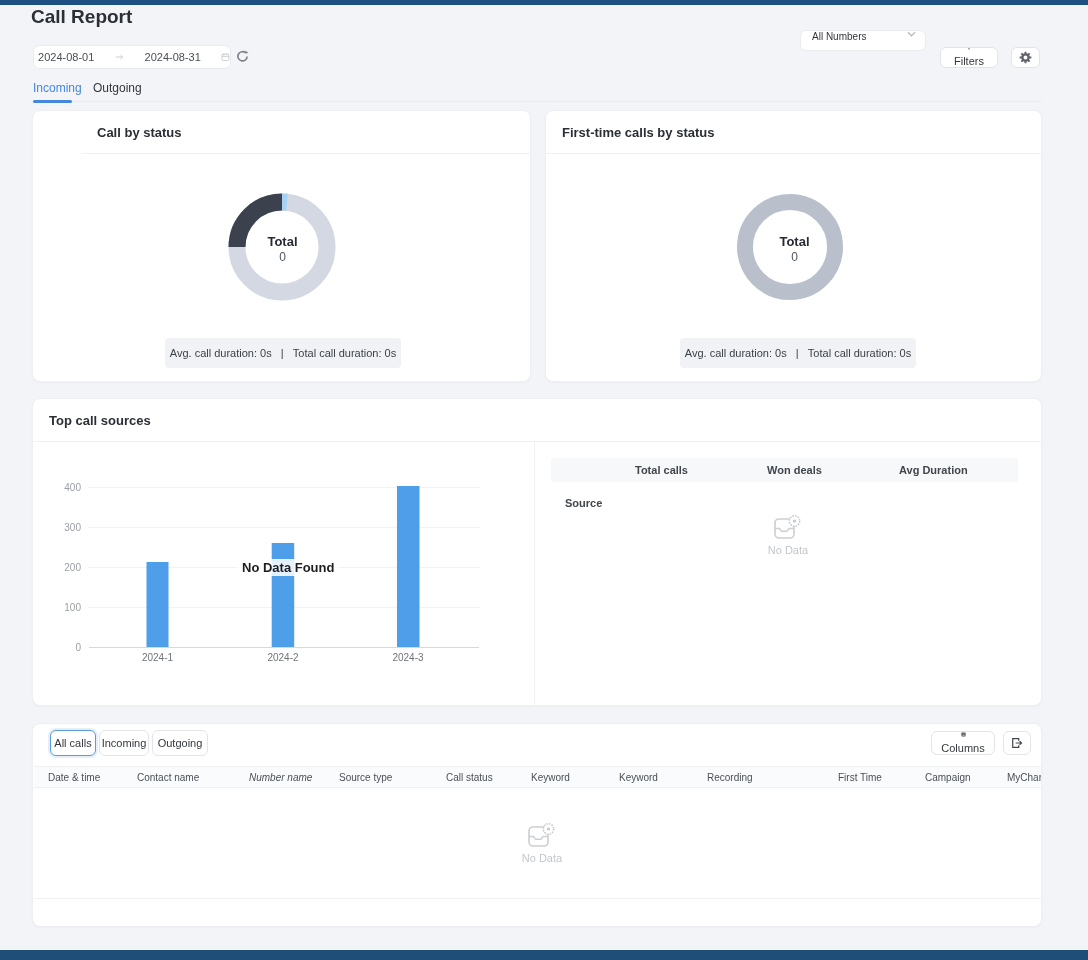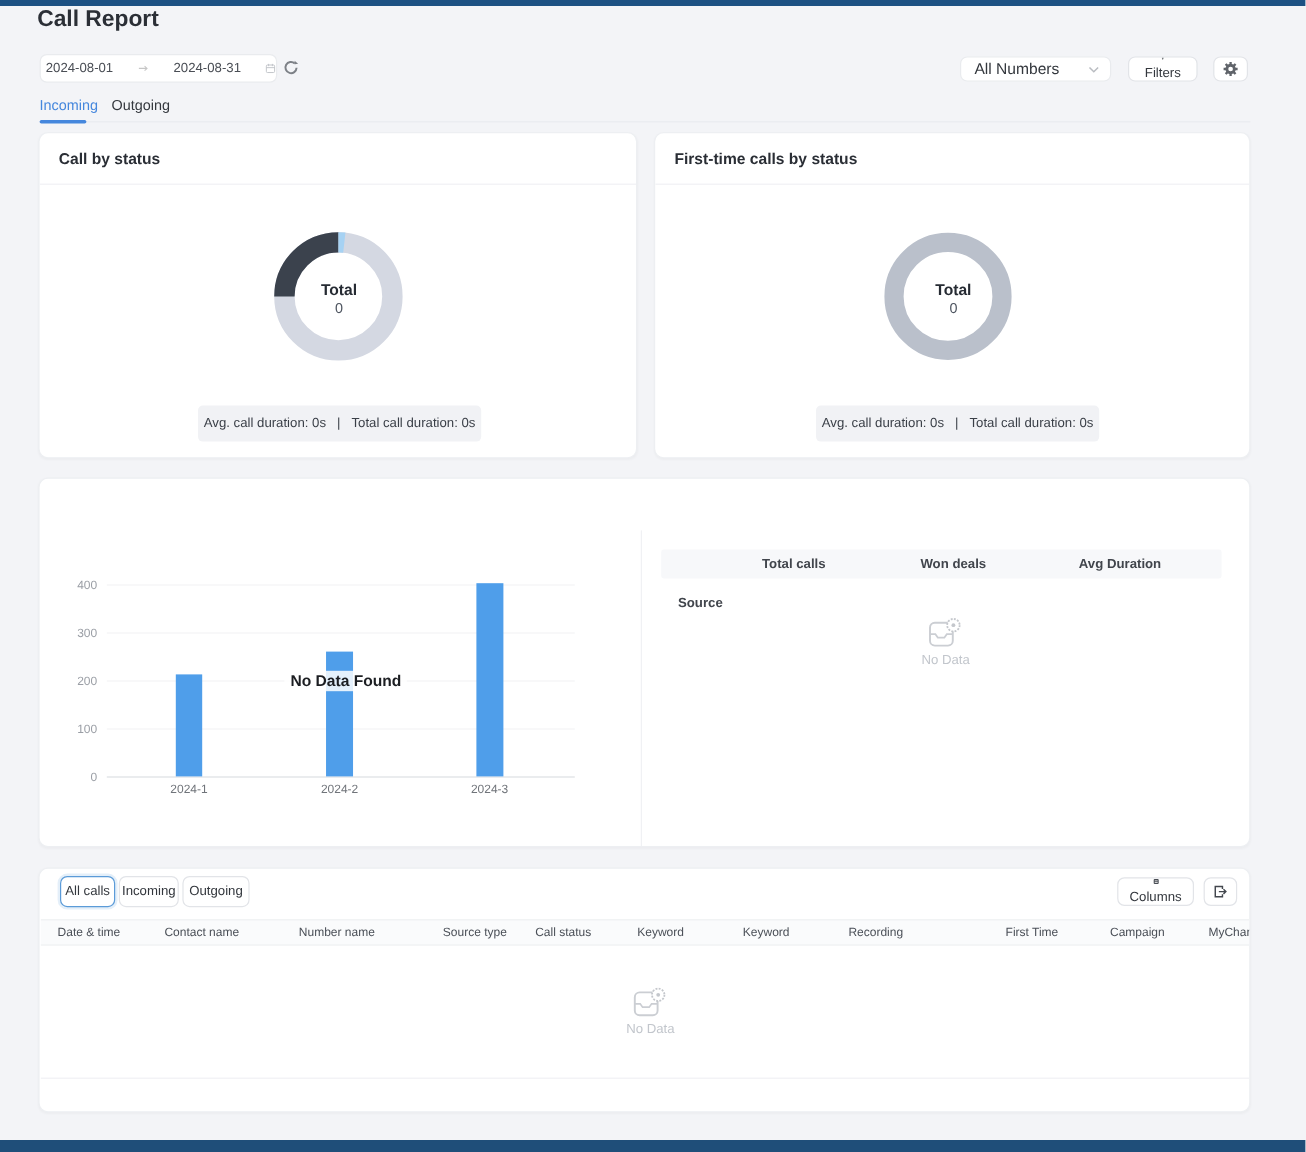--- a/index.html
+++ b/index.html
@@ -29,21 +29,21 @@
       <rect x="1.5" y="2.5" width="11" height="10" rx="1.5" fill="none" stroke="#c2c5ca" stroke-width="1.3"></rect>
       <path d="M4.5 1 V4 M9.5 1 V4 M1.5 6 H12.5" stroke="#c2c5ca" stroke-width="1.3" fill="none"></path>
     </svg>
   </div>
 
   <svg class="abs" style="left:236px;top:50px;" width="13" height="13" viewBox="0 0 14 14">
     <path d="M12 7 a5 5 0 1 1 -1.6 -3.9" fill="none" stroke="#7d8187" stroke-width="1.8"></path>
     <path d="M10.2 0.6 L10.4 3.8 L13.4 3.3 Z" fill="#7d8187"></path>
   </svg>
 
-  <div class="abs" style="left:800px;top:47px;width:126px;height:21px;background:#fff;border:1px solid #e9ebee;border-radius:6px;display:flex;align-items:center;font-size:13px;color:#33373d;">
+  <div class="abs" style="left:800px;top:30px;width:126px;height:21px;background:#fff;border:1px solid #e9ebee;border-radius:6px;display:flex;font-size:10px;color:#33373d;">
     <div style="padding-left:11px;flex:1;">All Numbers</div>
     <svg width="9" height="6" viewBox="0 0 10 6" style="margin-right:9px;">
       <path d="M1 1 L5 5 L9 1" fill="none" stroke="#b9bcc1" stroke-width="1.4"></path>
     </svg>
   </div>
 
   <div class="btn abs" style="left:940px;top:47px;width:58px;height:21px;font-size:11px;gap:5px;">
     <svg width="10" height="10" viewBox="0 0 12 12">
       <path d="M1.2 1.2 H10.8 L7.1 5.8 V10.6 L4.9 9.2 V5.8 Z" fill="#4a4e55" stroke="#4a4e55" stroke-width="0.8" stroke-linejoin="round"></path>
     </svg>
@@ -55,21 +55,21 @@
       <path d="M6.82 2.83 L6.80 0.80 L9.20 0.80 L9.18 2.83 L10.82 3.51 L12.24 2.06 L13.94 3.76 L12.49 5.18 L13.17 6.82 L15.20 6.80 L15.20 9.20 L13.17 9.18 L12.49 10.82 L13.94 12.24 L12.24 13.94 L10.82 12.49 L9.18 13.17 L9.20 15.20 L6.80 15.20 L6.82 13.17 L5.18 12.49 L3.76 13.94 L2.06 12.24 L3.51 10.82 L2.83 9.18 L0.80 9.20 L0.80 6.80 L2.83 6.82 L3.51 5.18 L2.06 3.76 L3.76 2.06 L5.18 3.51 Z M8 5.6 A2.4 2.4 0 1 0 8 10.4 A2.4 2.4 0 1 0 8 5.6 Z" fill="#60646a" fill-rule="evenodd"></path>
     </svg>
   </div>
 
   <div class="abs" style="left:33px;top:81px;font-size:12px;color:#4587dd;">Incoming</div>
   <div class="abs" style="left:93px;top:81px;font-size:12px;color:#33373d;">Outgoing</div>
   <div class="abs" style="left:33px;top:101px;width:1009px;height:1px;background:#e9ebef;"></div>
   <div class="abs" style="left:33px;top:100px;width:39px;height:3px;background:#4587dd;border-radius:2px;"></div>
 
   <div class="card" style="left:32px;top:110px;width:499px;height:272px;">
-    <div class="card-hd" style="height:43px;">Call by status</div>
+    <div class="card-hd" style="height:43px;margin-left:48px;">Call by status</div>
     <svg class="abs" style="left:189px;top:76px;" width="120" height="120" viewBox="0 0 120 120">
       <circle cx="60" cy="60" r="45" fill="none" stroke="#d4d8e2" stroke-width="17"></circle>
       <circle cx="60" cy="60" r="45" fill="none" stroke="#3b424d" stroke-width="17" stroke-dasharray="70.69 212.06" transform="rotate(180 60 60)"></circle>
       <circle cx="60" cy="60" r="45" fill="none" stroke="#a6d2f3" stroke-width="17" stroke-dasharray="5 277.7" transform="rotate(-90 60 60)"></circle>
     </svg>
     <div class="abs" style="left:0;top:123px;width:499px;text-align:center;font-size:13px;font-weight:bold;color:#262b33;">Total</div>
     <div class="abs" style="left:0;top:139px;width:499px;text-align:center;font-size:12px;color:#4e5560;">0</div>
     <div class="abs" style="left:132px;top:227px;width:236px;height:30px;background:#f1f2f5;border-radius:4px;display:flex;align-items:center;justify-content:center;font-size:11px;color:#3a3f47;">
       Avg. call duration: 0s&nbsp;&nbsp;&nbsp;|&nbsp;&nbsp;&nbsp;Total call duration: 0s
     </div>
@@ -81,20 +81,21 @@
       <circle cx="60" cy="60" r="45" fill="none" stroke="#bac0cb" stroke-width="16"></circle>
     </svg>
     <div class="abs" style="left:0;top:123px;width:497px;text-align:center;font-size:13px;font-weight:bold;color:#262b33;">Total</div>
     <div class="abs" style="left:0;top:139px;width:497px;text-align:center;font-size:12px;color:#4e5560;">0</div>
     <div class="abs" style="left:134px;top:227px;width:236px;height:30px;background:#f1f2f5;border-radius:4px;display:flex;align-items:center;justify-content:center;font-size:11px;color:#3a3f47;">
       Avg. call duration: 0s&nbsp;&nbsp;&nbsp;|&nbsp;&nbsp;&nbsp;Total call duration: 0s
     </div>
   </div>
 
   <div class="card" style="left:32px;top:398px;width:1010px;height:308px;">
+    <div class="card-hd" style="height:43px;">Top call sources</div>
     <div class="abs" style="left:501px;top:43px;width:1px;height:264px;background:#f0f1f4;"></div>
 
     <svg class="abs" style="left:0;top:43px;" width="500" height="264" viewBox="0 0 500 264">
 
       <g stroke="#f1f2f4" stroke-width="1">
         <line x1="56" y1="45.5" x2="446" y2="45.5"></line>
         <line x1="56" y1="85.5" x2="446" y2="85.5"></line>
         <line x1="56" y1="125.5" x2="446" y2="125.5"></line>
         <line x1="56" y1="165.5" x2="446" y2="165.5"></line>
       </g>
@@ -151,22 +152,22 @@
       <svg width="12" height="12" viewBox="0 0 14 14">
         <path d="M9 4.5 V2 H2 V12 H9 V9.5" fill="none" stroke="#43474e" stroke-width="1.4"></path>
         <path d="M5.5 7 H12 M10 4.8 L12.3 7 L10 9.2" fill="none" stroke="#43474e" stroke-width="1.4"></path>
       </svg>
     </div>
 
     <div class="abs" style="left:1px;top:42px;width:1008px;height:22px;background:#fafbfc;border-top:1px solid #eef0f2;border-bottom:1px solid #eef0f2;"></div>
     <div class="abs" style="top:48px;left:0;width:1008px;font-size:10px;color:#4a4f57;">
       <span class="abs" style="left:15px;">Date &amp; time</span>
       <span class="abs" style="left:104px;">Contact name</span>
-      <span class="abs" style="left:216px;">Number name</span>
-      <span class="abs" style="left:336px;">Source type</span>
+      <span class="abs" style="left:216px;font-style:italic;">Number name</span>
+      <span class="abs" style="left:306px;">Source type</span>
       <span class="abs" style="left:413px;">Call status</span>
       <span class="abs" style="left:498px;">Keyword</span>
       <span class="abs" style="left:586px;">Keyword</span>
       <span class="abs" style="left:674px;">Recording</span>
       <span class="abs" style="left:805px;">First Time</span>
       <span class="abs" style="left:892px;">Campaign</span>
       <span class="abs" style="left:974px;">MyChannel</span>
     </div>
 
     <svg class="abs" style="left:494px;top:98px;" width="30" height="28" viewBox="0 0 30 28">

